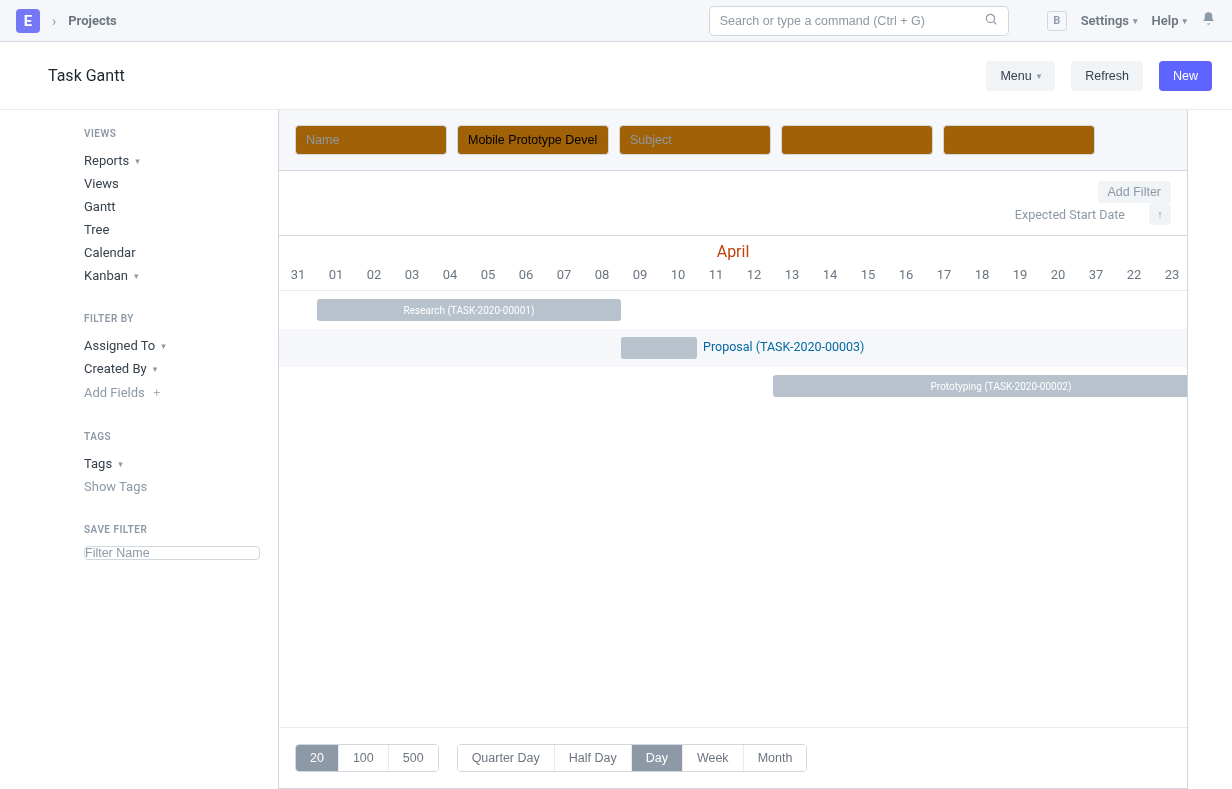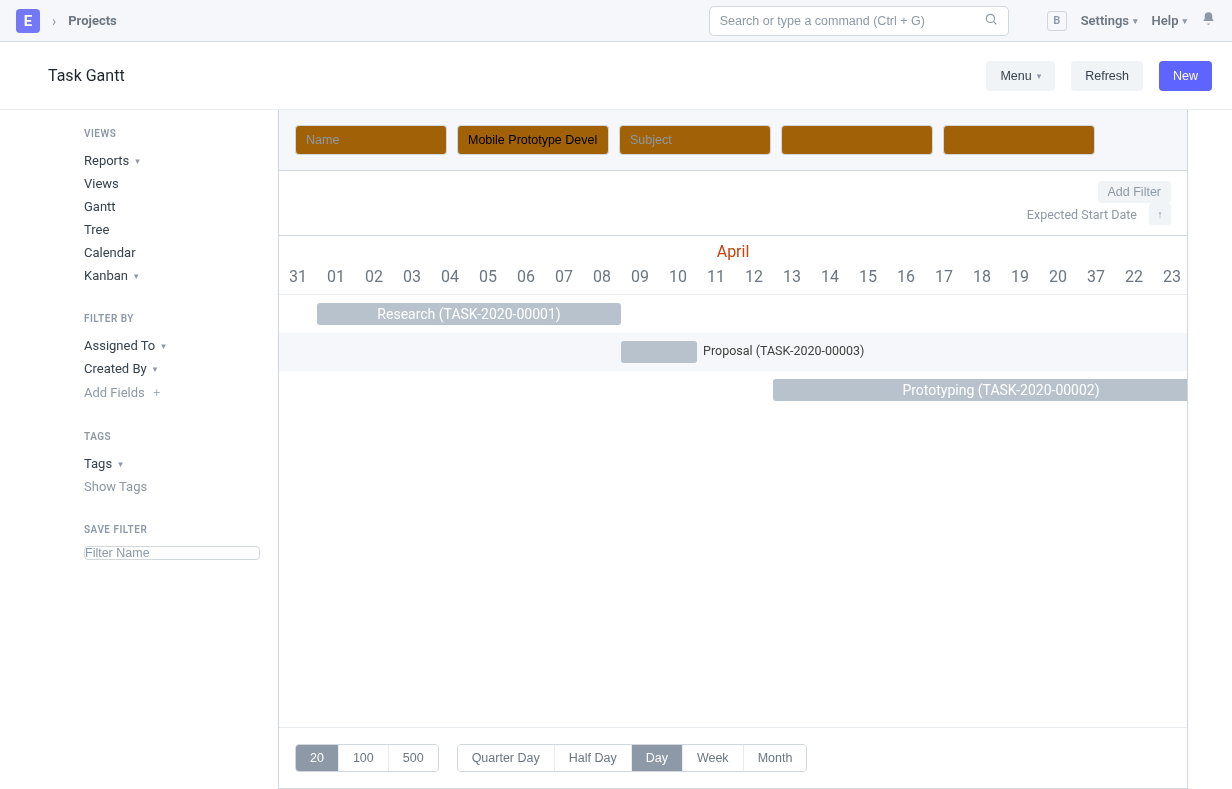--- a/index.html
+++ b/index.html
@@ -181,37 +181,37 @@
     align-items: flex-end;
     justify-content: space-between;
     border-bottom: 1px solid #d1d8dd;
     font-size: 12.5px;
     flex-direction: column;
   }
   .addfilter {
     background: #f0f4f7; border: none; border-radius: 4px;
     color: #8d99a6; padding: 4px 10px; cursor: pointer; font-size: 12.5px;
   }
-  .sortlabel { display: flex; align-items: center; gap: 12px; color: #8d99a6; }
+  .sortlabel { display: flex; align-items: center; gap: 24px; color: #8d99a6; }
   .sort-icon {
     width: 22px; height: 22px; background: #f0f4f7; border-radius: 4px;
     display: flex; align-items: center; justify-content: center; font-size: 11px; color: #8d99a6;
   }
 
   
   .gantt-wrap { flex: 1; overflow: hidden; display: flex; flex-direction: column; background:#fff; }
   .gantt-header { border-bottom: 1px solid #e8ecef; }
   .gh-month {
     text-align: center; font-size: 16px; color: #c2410c; padding: 6px 0 2px;
   }
   .gh-days { display: flex; }
   .gh-day {
     width: 38px;
     text-align: center;
-    font-size: 16px;
+    font-size: 13px;
     color: #6c7680;
     padding: 4px 0 8px;
     flex: 0 0 38px;
   }
   .gantt-rows { position: relative; }
   .grow {
     height: 38px;
     display: flex;
     align-items: center;
     position: relative;
@@ -219,29 +219,29 @@
   .grow.alt { background: #f5f7fa; }
   .bar {
     position: absolute;
     height: 22px;
     background: #b8c2cc;
     border-radius: 3px;
     display: flex;
     align-items: center;
     justify-content: center;
     color: #fff;
-    font-size: 14px;
+    font-size: 10px;
     white-space: nowrap;
     overflow: hidden;
     padding: 0 6px;
   }
   .bar-extlabel {
     position: absolute;
     font-size: 12.5px;
-    color: #404040;
+    color: #0369a1;
     white-space: nowrap;
   }
 
   
   .gantt-footer {
     padding: 16px;
     display: flex;
     gap: 18px;
     align-items: center;
     border-top: 1px solid #e8ecef;

